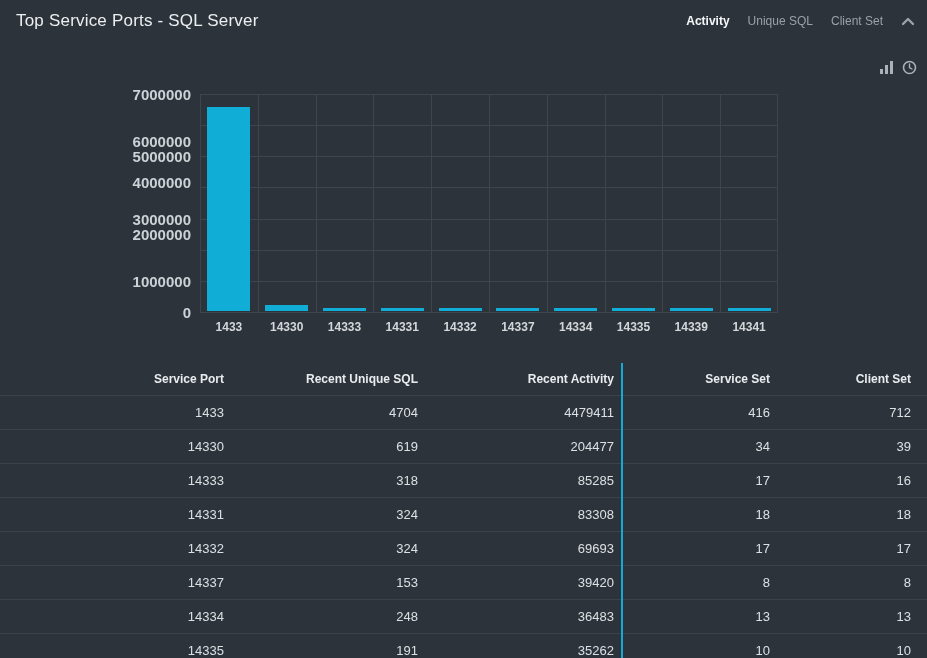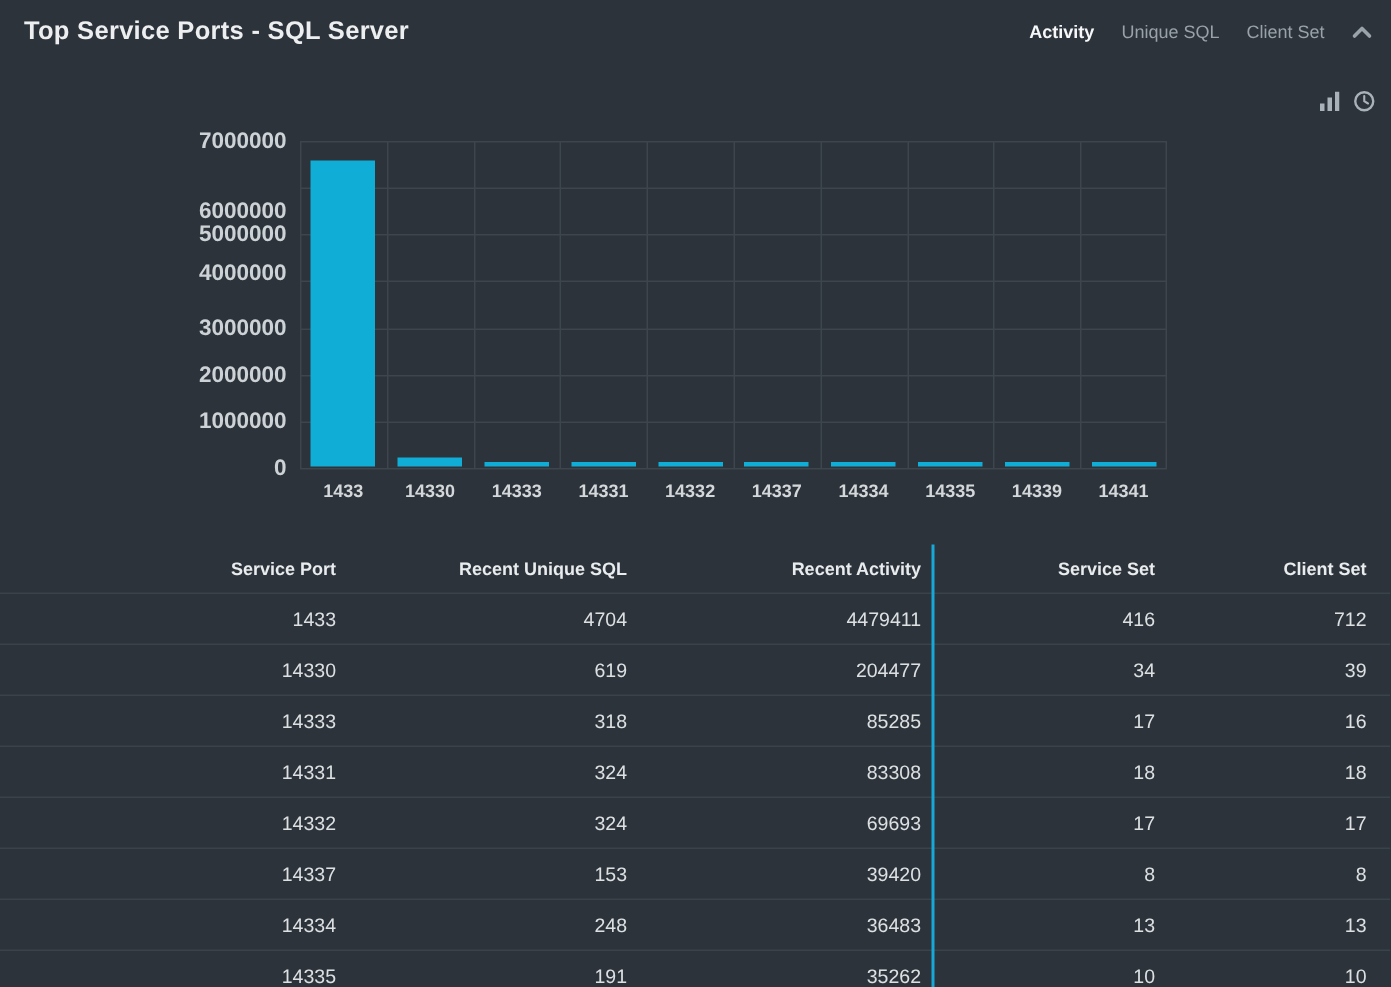--- a/index.html
+++ b/index.html
@@ -4,21 +4,21 @@
 <style>
   html,body { margin:0; padding:0; }
   body {
     width:927px; height:658px; overflow:hidden; position:relative;
     background:#2c333a; color:#dde1e5;
     font-family:"Liberation Sans","DejaVu Sans",sans-serif;
   }
   
   .header { display:flex; justify-content:space-between; align-items:center;
             padding:10px 12px 6px 16px; height:22px; }
-  .title  { font-size:17px; color:#eceef0; font-weight:700; letter-spacing:.2px; }
+  .title  { font-size:17px; color:#eceef0; font-weight:400; letter-spacing:.2px; }
   .tabs   { display:flex; align-items:center; gap:18px; }
   .tab    { font-size:12px; color:#99a2a9; cursor:pointer; white-space:nowrap; }
   .tab.active { color:#f5f7f8; font-weight:700; }
   .chevron { display:flex; align-items:center; margin-left:0px; cursor:pointer; }
 
   
   .chart-tools { position:absolute; right:10px; top:60px; display:flex; gap:9px; align-items:center; }
   .tool { cursor:pointer; display:flex; align-items:center; }
 
   
@@ -80,21 +80,21 @@
   </span>
 </div>
 
 <div class="chart-area">
   <div class="y-axis">
       <div class="y-label" style="top: 0px;">7000000</div>
       <div class="y-label" style="top: 47px;">6000000</div>
       <div class="y-label" style="top: 62px;">5000000</div>
       <div class="y-label" style="top: 88px;">4000000</div>
       <div class="y-label" style="top: 125px;">3000000</div>
-      <div class="y-label" style="top: 156px;">2000000</div>
+      <div class="y-label" style="top: 140px;">2000000</div>
       <div class="y-label" style="top: 187px;">1000000</div>
       <div class="y-label" style="top: 218px;">0</div>
     </div>
   <div class="plot">
       <div class="gridline-h" style="top: 0px;"></div>
       <div class="gridline-h" style="top: 31px;"></div>
       <div class="gridline-h" style="top: 62px;"></div>
       <div class="gridline-h" style="top: 93px;"></div>
       <div class="gridline-h" style="top: 125px;"></div>
       <div class="gridline-h" style="top: 156px;"></div>

